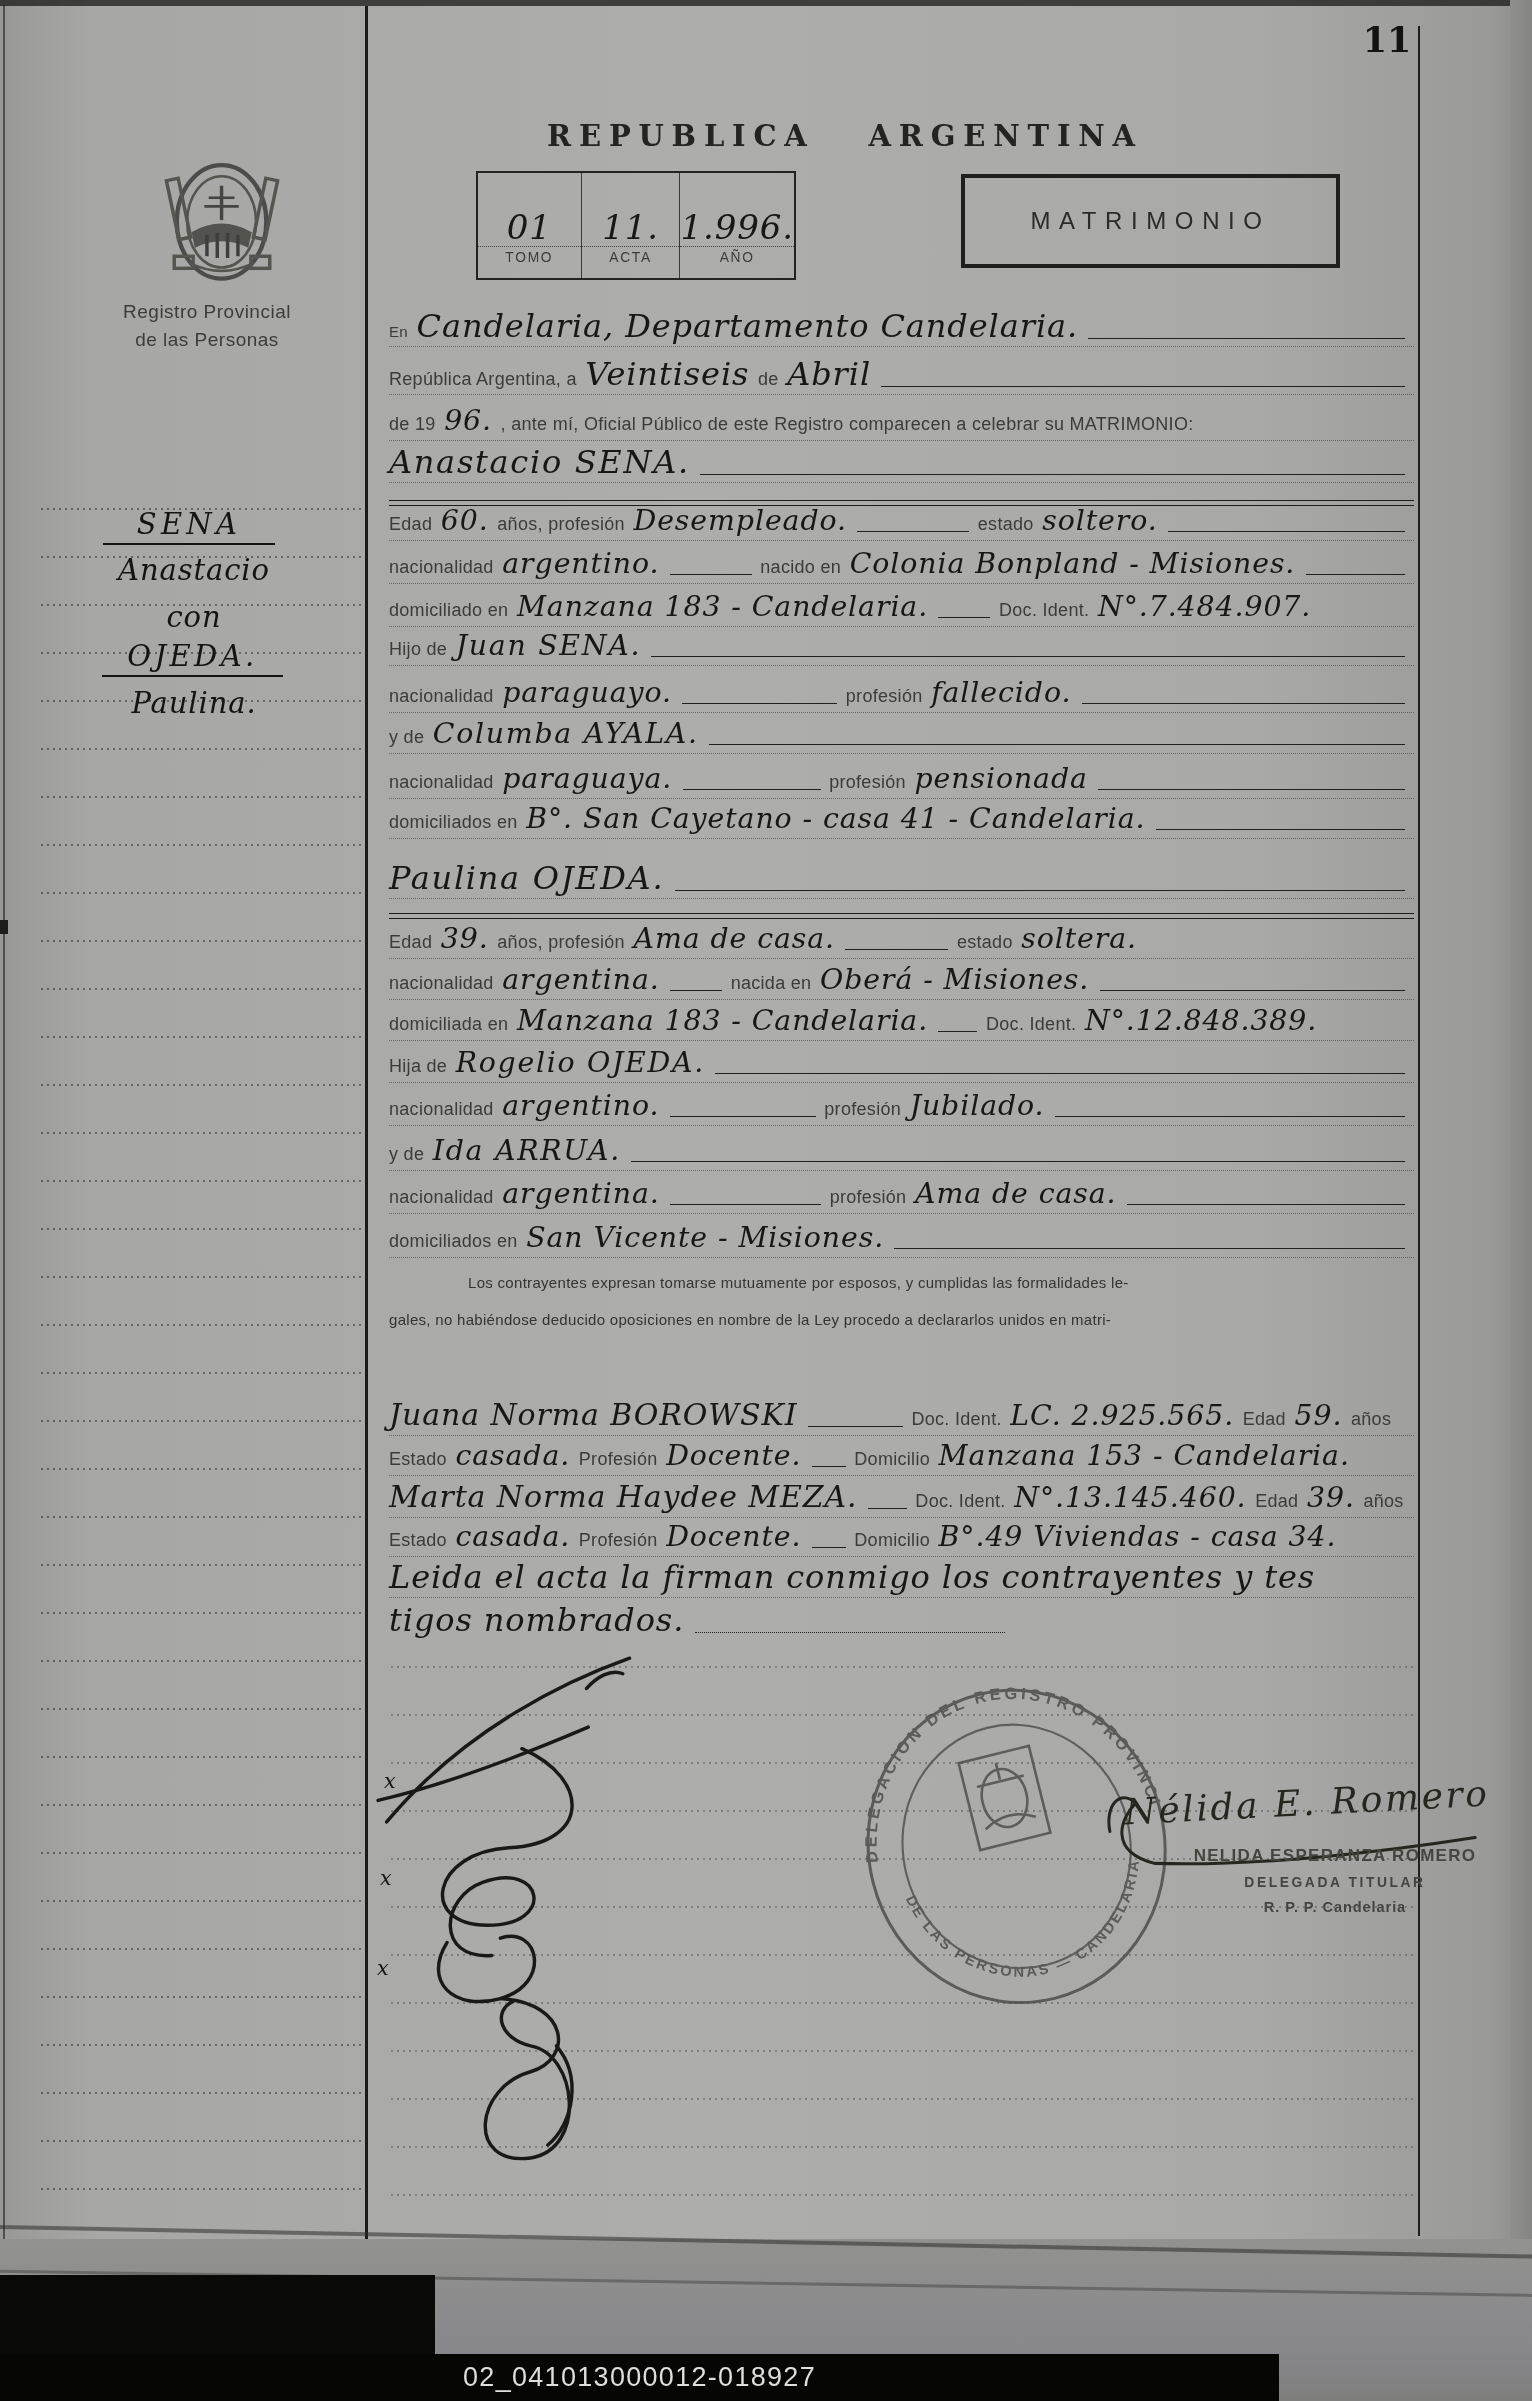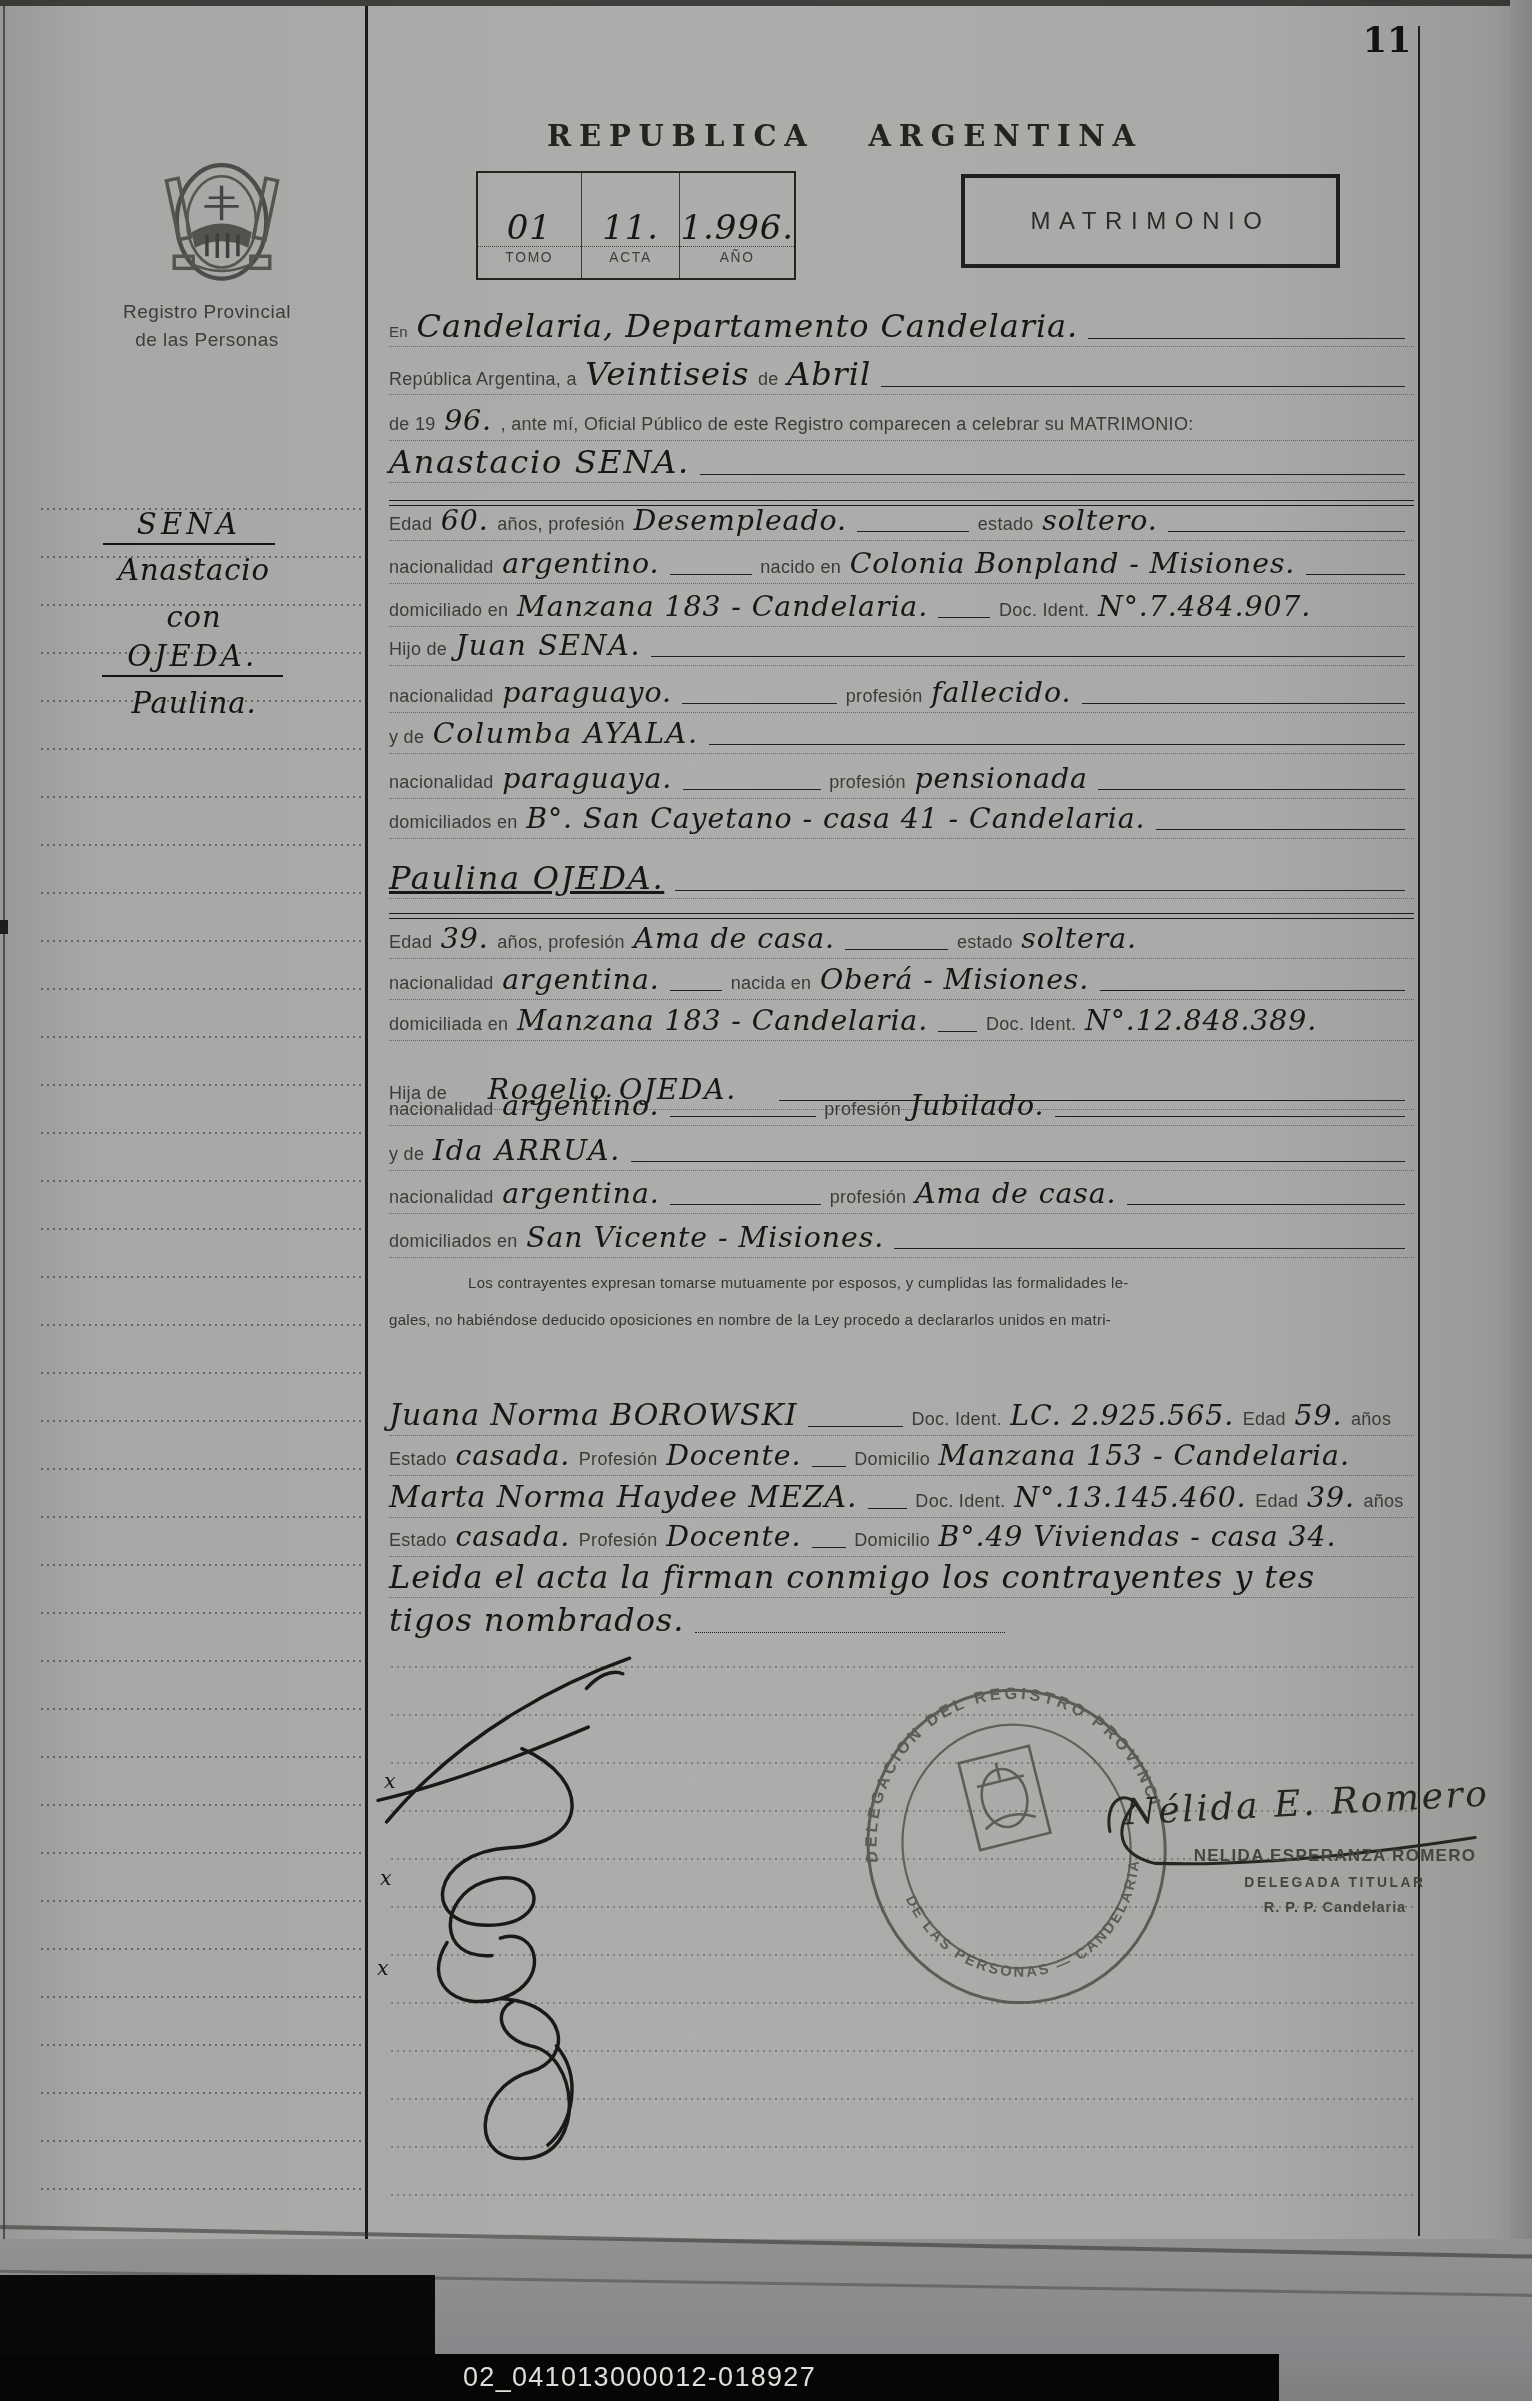--- a/index.html
+++ b/index.html
@@ -179,21 +179,21 @@
     <span class="fill grow"></span>
   </div>
 
   <div class="row" style="top:805px;">
     <span class="lbl">domiciliados en</span>
     <span class="hw">B°. San Cayetano - casa 41 - Candelaria.</span>
     <span class="fill grow"></span>
   </div>
 
   <div class="row" style="top:862px;">
-    <span class="hw hw-big" style="letter-spacing:1.7px;text-decoration:underline;">Paulina OJEDA.</span>
+    <span class="hw hw-big" style="letter-spacing:1.7px;">Paulina OJEDA.</span>
     <span class="fill grow"></span>
   </div>
 
   <div class="dblrule" style="top:913px;"></div>
 
   <div class="row" style="top:925px;">
     <span class="lbl">Edad</span>
     <span class="hw">39.</span>
     <span class="lbl">años, profesión</span>
     <span class="hw">Ama de casa.</span>
@@ -212,21 +212,21 @@
   </div>
 
   <div class="row" style="top:1007px;">
     <span class="lbl">domiciliada en</span>
     <span class="hw">Manzana 183 - Candelaria.</span>
     <span class="fill" style="width:39px;"></span>
     <span class="lbl">Doc. Ident.</span>
     <span class="hw">N°.12.848.389.</span>
   </div>
 
-  <div class="row" style="top:1076px;gap:32px;">
+  <div class="row" style="top:1049px;">
     <span class="lbl">Hija de</span>
     <span class="hw" style="letter-spacing:1.7px;">Rogelio OJEDA.</span>
     <span class="fill grow"></span>
   </div>
 
   <div class="row" style="top:1092px;">
     <span class="lbl">nacionalidad</span>
     <span class="hw">argentino.</span>
     <span class="fill" style="width:146px;"></span>
     <span class="lbl">profesión</span>

